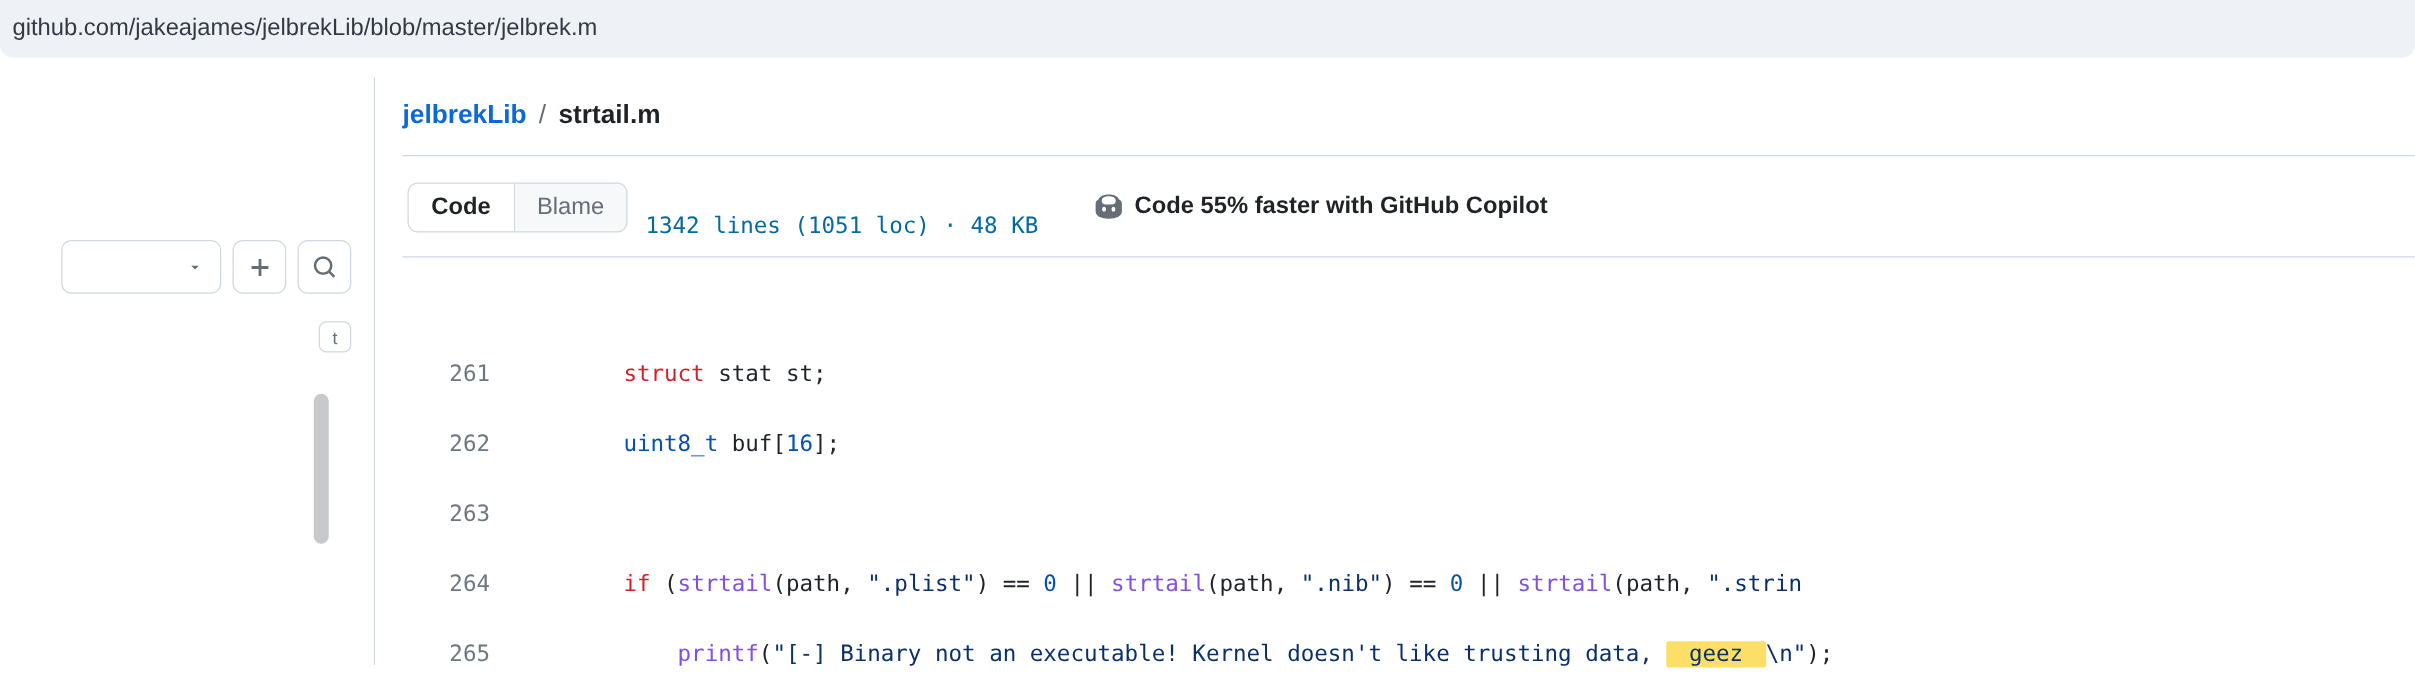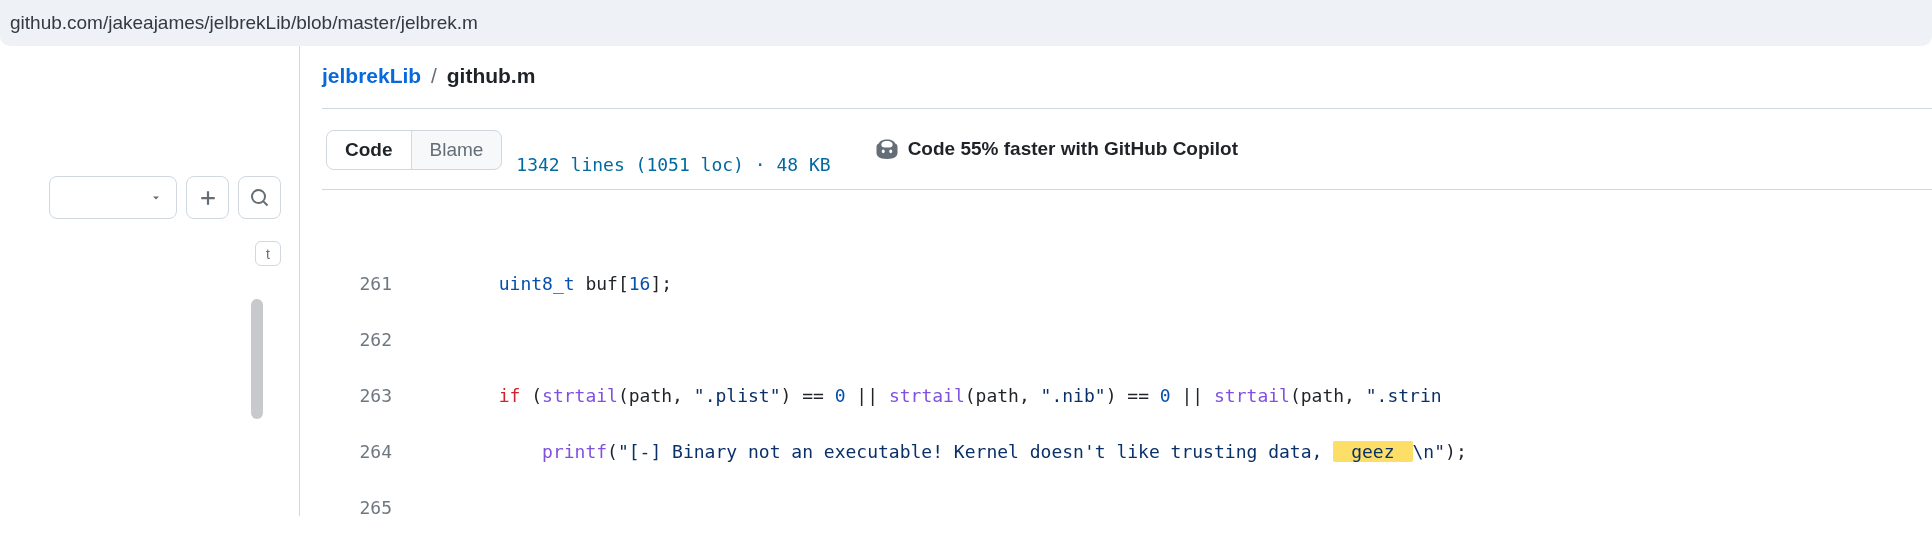--- a/index.html
+++ b/index.html
@@ -9,21 +9,21 @@
     color: #1f2328;
     background: #ffffff;
     overflow: hidden;
   }
   .url-bar {
     background: #eef1f5;
     padding: 12px 10px;
     font-size: 19px;
     color: #343a44;
     border-radius: 0 0 10px 10px;
-    margin-bottom: 0;
+    margin-bottom: 16px;
   }
   .layout {
     display: flex;
     width: 100%;
   }
   .left-col {
     width: 300px;
     flex-shrink: 0;
     position: relative;
     border-right: 1px solid #d0d7de;
@@ -199,21 +199,21 @@
     <div class="t-badge">
       <span>t</span>
     </div>
     <div class="scroll-indicator"></div>
   </div>
 
   <div class="main-col">
     <div class="breadcrumb">
       <a href="#">jelbrekLib</a>
       <span class="sep">/</span>
-      <span class="current">github.m</span>
+      <span class="current">strtail.m</span>
     </div>
 
     <div class="file-header">
       <div class="seg">
         <button class="seg-item active">Code</button>
         <button class="seg-item">Blame</button>
       </div>
       <span class="file-info">1342 lines (1051 loc) · 48 KB</span>
       <span class="copilot">
         <svg width="24" height="24" viewBox="0 0 16 16">
@@ -230,20 +230,21 @@
 <div class="ln-cut"><span class="inner">260</span></div>
 <div>261</div>
 <div>262</div>
 <div>263</div>
 <div>264</div>
 <div>265</div>
 
       </div>
       <div class="code-lines">
 <div class="ln-cut"><span class="inner">        <span class="tok-t">off_t</span><span> sz;</span></span></div>
+<div>        <span class="tok-k">struct</span><span> stat st;</span></div>
 <div>        <span class="tok-t">uint8_t</span><span> buf[</span><span class="tok-n">16</span><span>];</span></div>
 <div>        </div>
 <div>        <span class="tok-k">if</span><span> (</span><span class="tok-f">strtail</span><span>(path, </span><span class="tok-s">".plist"</span><span>) == </span><span class="tok-n">0</span><span> || </span><span class="tok-f">strtail</span><span>(path, </span><span class="tok-s">".nib"</span><span>) == </span><span class="tok-n">0</span><span> || </span><span class="tok-f">strtail</span><span>(path, </span><span class="tok-s">".strin</span></div>
 <div>            <span class="tok-f">printf</span><span>(</span><span class="tok-s">"[-] Binary not an executable! Kernel doesn't like trusting data, </span><span class="tok-s hl">geez</span><span class="tok-s">\n"</span><span>);</span></div>
 
       </div>
     </div>
   </div>
 </div>
 

